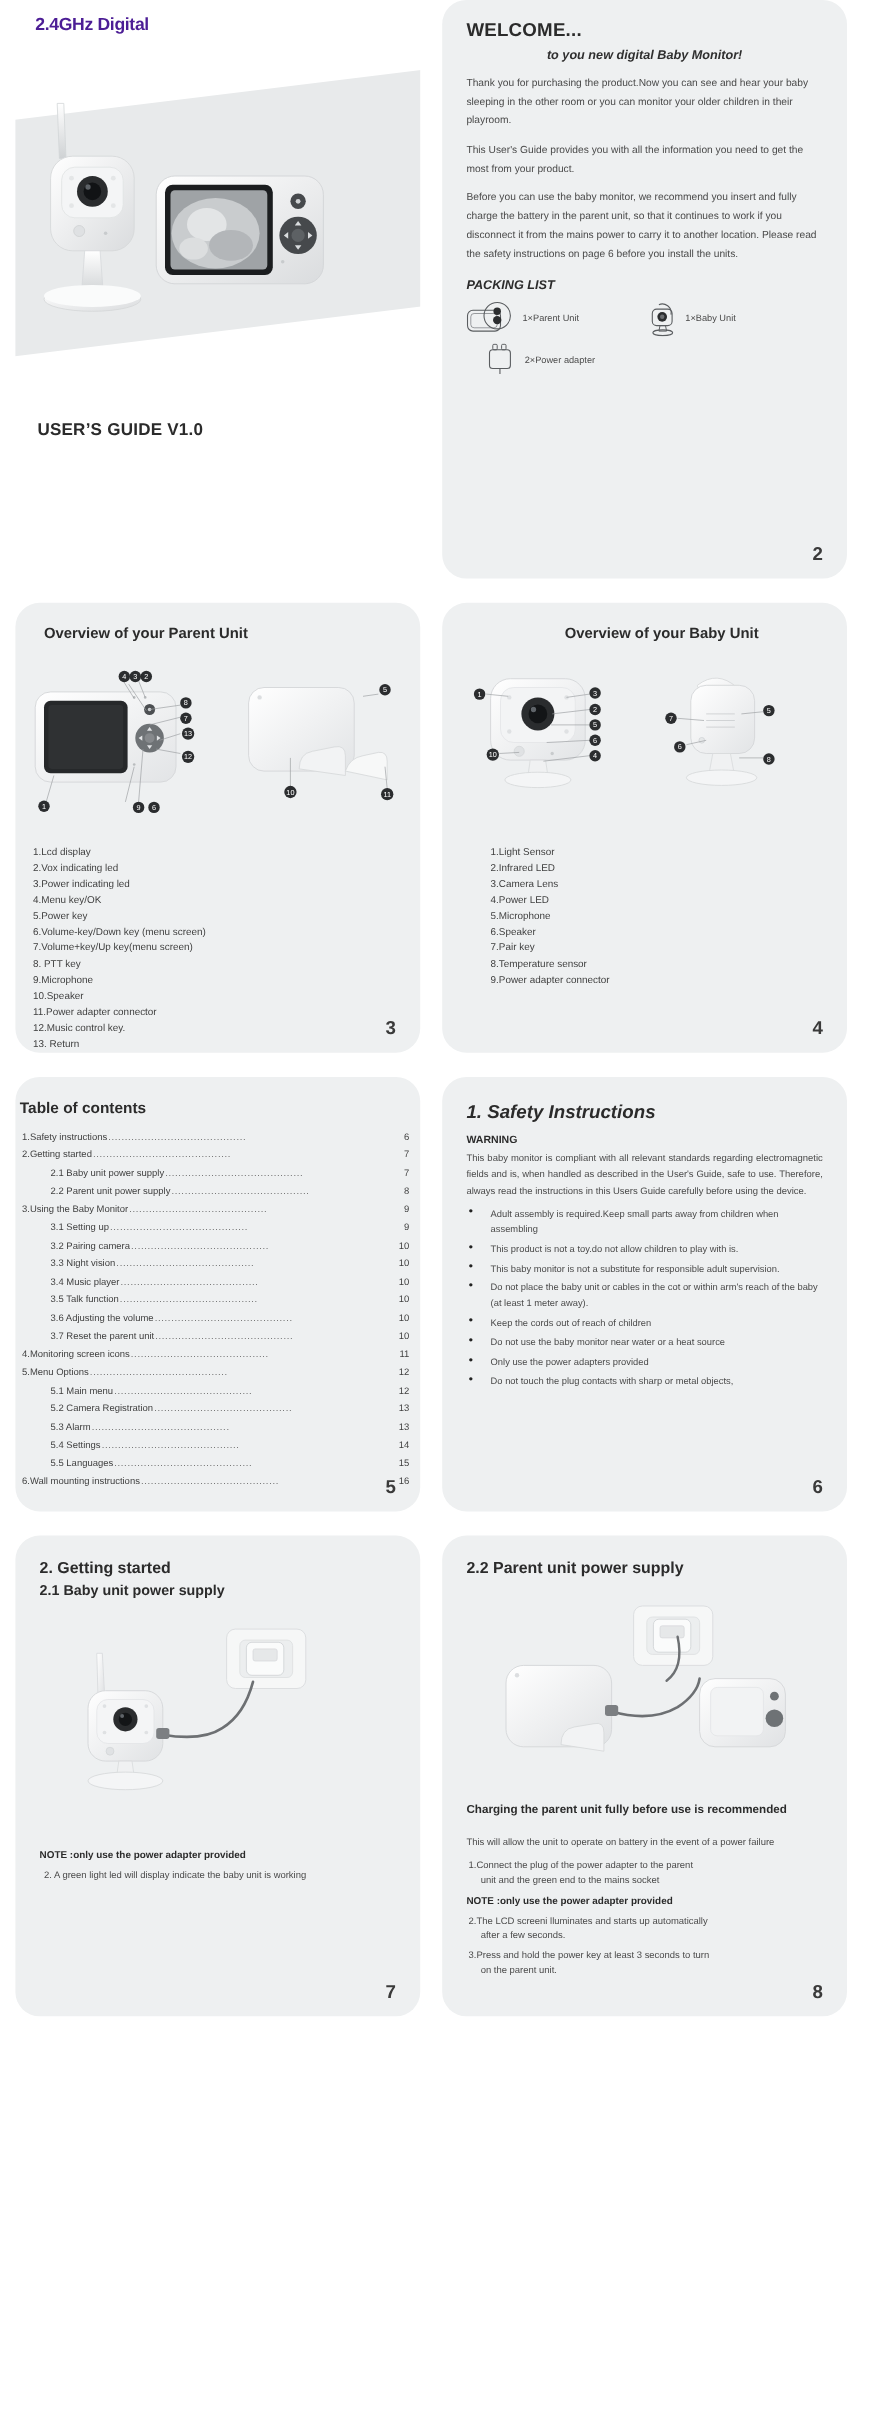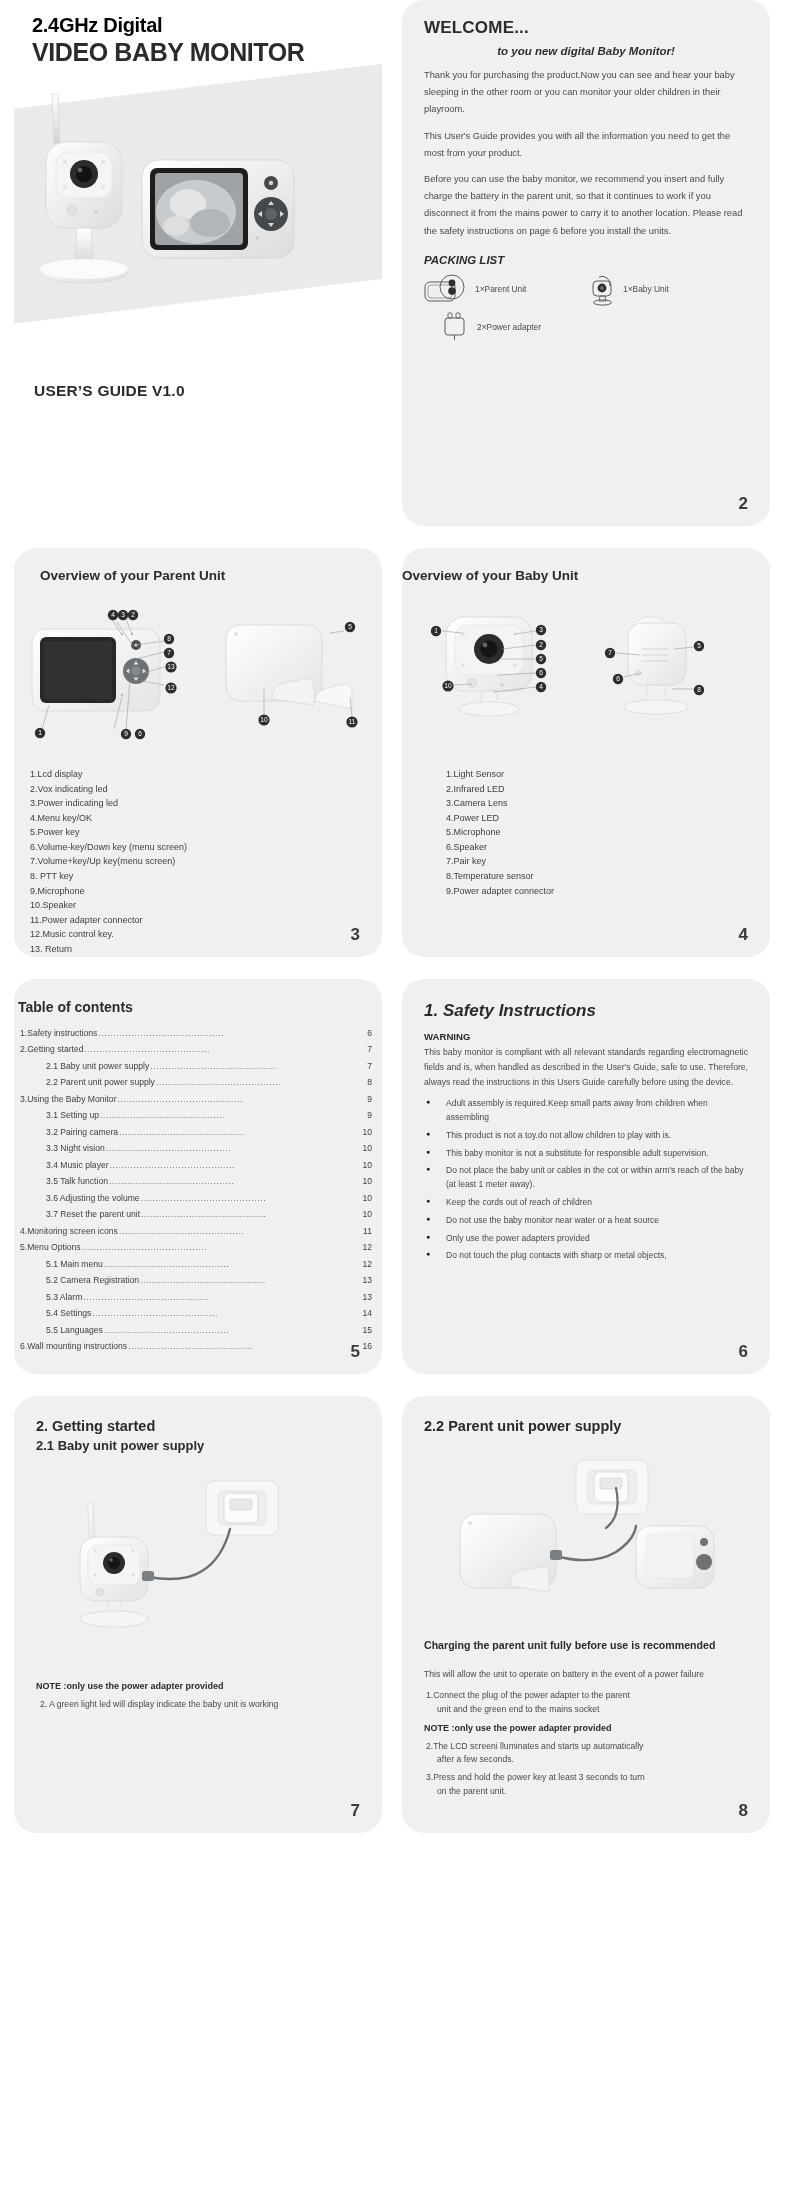--- a/index.html
+++ b/index.html
@@ -32,24 +32,24 @@
 
   
   .cover {
     height: 526px;
     background: #fff;
     padding: 14px 0 0 18px;
     position: relative;
     overflow: hidden;
   }
   .cover h1.small {
-    font-size: 20px;
+    font-size: 16px;
     font-weight: bold;
     letter-spacing: -0.3px;
-    color: #000000;
+    color: #4c1d95;
     line-height: 1.15;
   }
   .cover h1.big {
     font-size: 25px;
     font-weight: bold;
     letter-spacing: -0.4px;
     color: #2b2b2b;
     line-height: 1.15;
     margin-top: 1px;
     white-space: nowrap;
@@ -98,22 +98,23 @@
   .pack-icon { width: 46px; height: 34px; flex: 0 0 46px; }
   .pack-icon.sm { width: 30px; height: 30px; flex: 0 0 30px; }
 
   .page-num {
     position: absolute; right: 22px; bottom: 12px;
     font-size: 17px; font-weight: bold; color: #3a3a3a;
   }
 
   
   .ov-title {
-    font-size: 13.5px; font-weight: bold; color: #2b2b2b; 
+    font-size: 13.5px; font-weight: bold; color: #2b2b2b; text-align: center;
     margin: 20px 0 6px 0;
+    padding-left: 31px;
   }
   .ov-title.left { text-align: left; padding-left: 6px; }
   .diagram { height: 172px; position: relative; margin: 4px 0 6px 0; }
   ol.parts, ul.parts {
     list-style: none; padding-left: 16px; margin-top: 6px;
   }
   ol.parts li {
     font-size: 9px; line-height: 1.62; color: #3f3f3f;
   }
 
@@ -165,21 +166,20 @@
 <body>
 
 <div class="page">
 
   <div class="spread">
 
     <div class="card white cover">
       <div class="grey-wedge"></div>
 
       <h1 class="small">2.4GHz Digital</h1>
-      <h1 class="big">VIDEO BABY MONITOR</h1>
 
       <div class="cover-art">
         <svg width="330" height="220" viewBox="0 0 330 220">
           <defs>
             <linearGradient id="gw" x1="0" y1="0" x2="1" y2="1">
               <stop offset="0%" stop-color="#ffffff"></stop>
                 <stop offset="100%" stop-color="#dadcde"></stop>
             </linearGradient>
             <linearGradient id="gw2" x1="0" y1="0" x2="0" y2="1">
               <stop offset="0%" stop-color="#ffffff"></stop>

